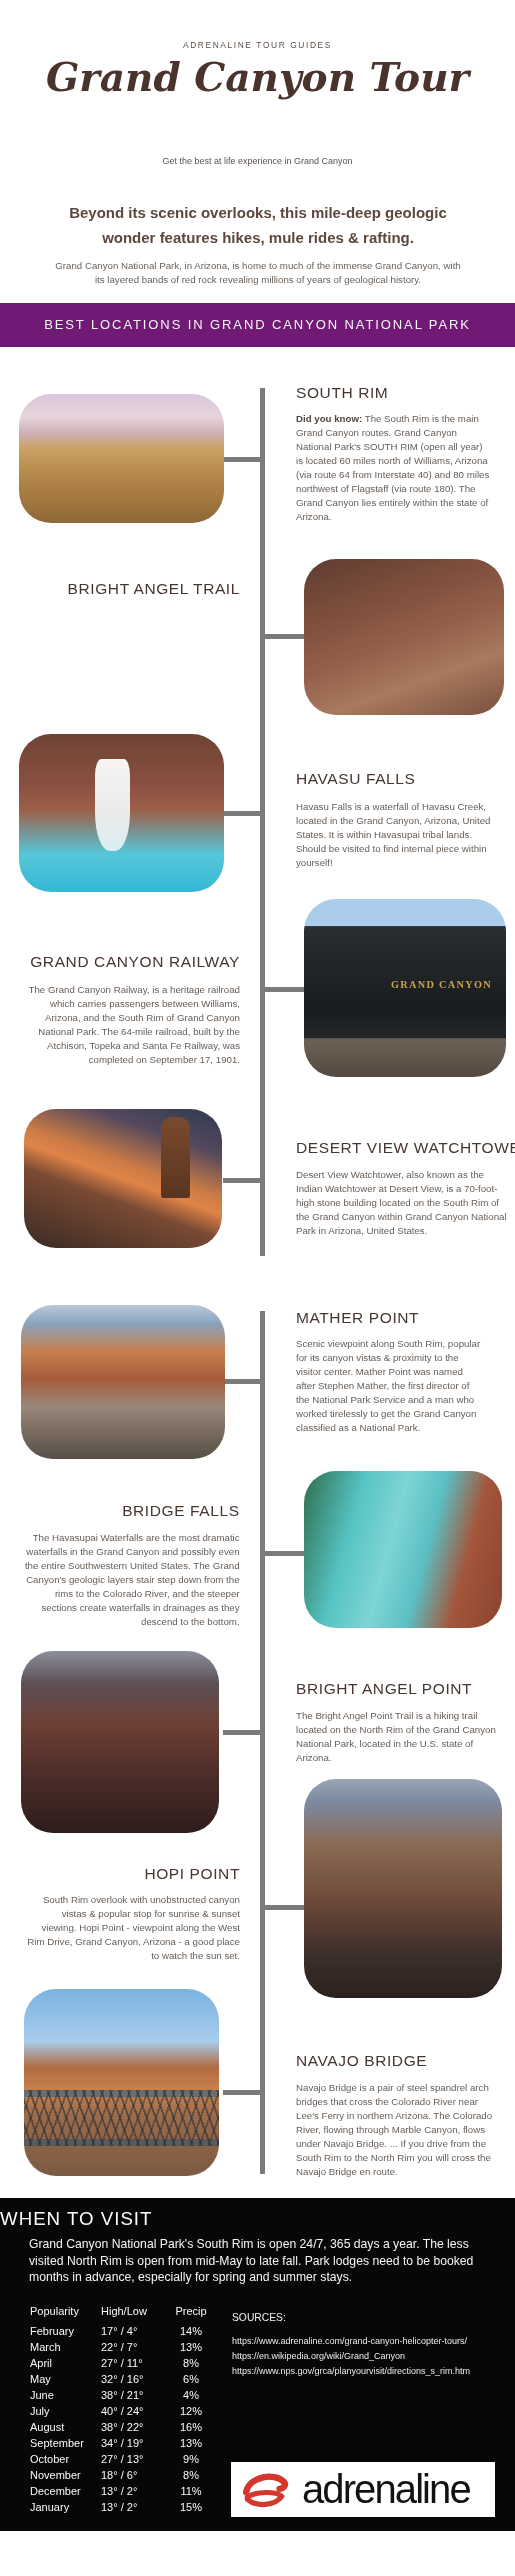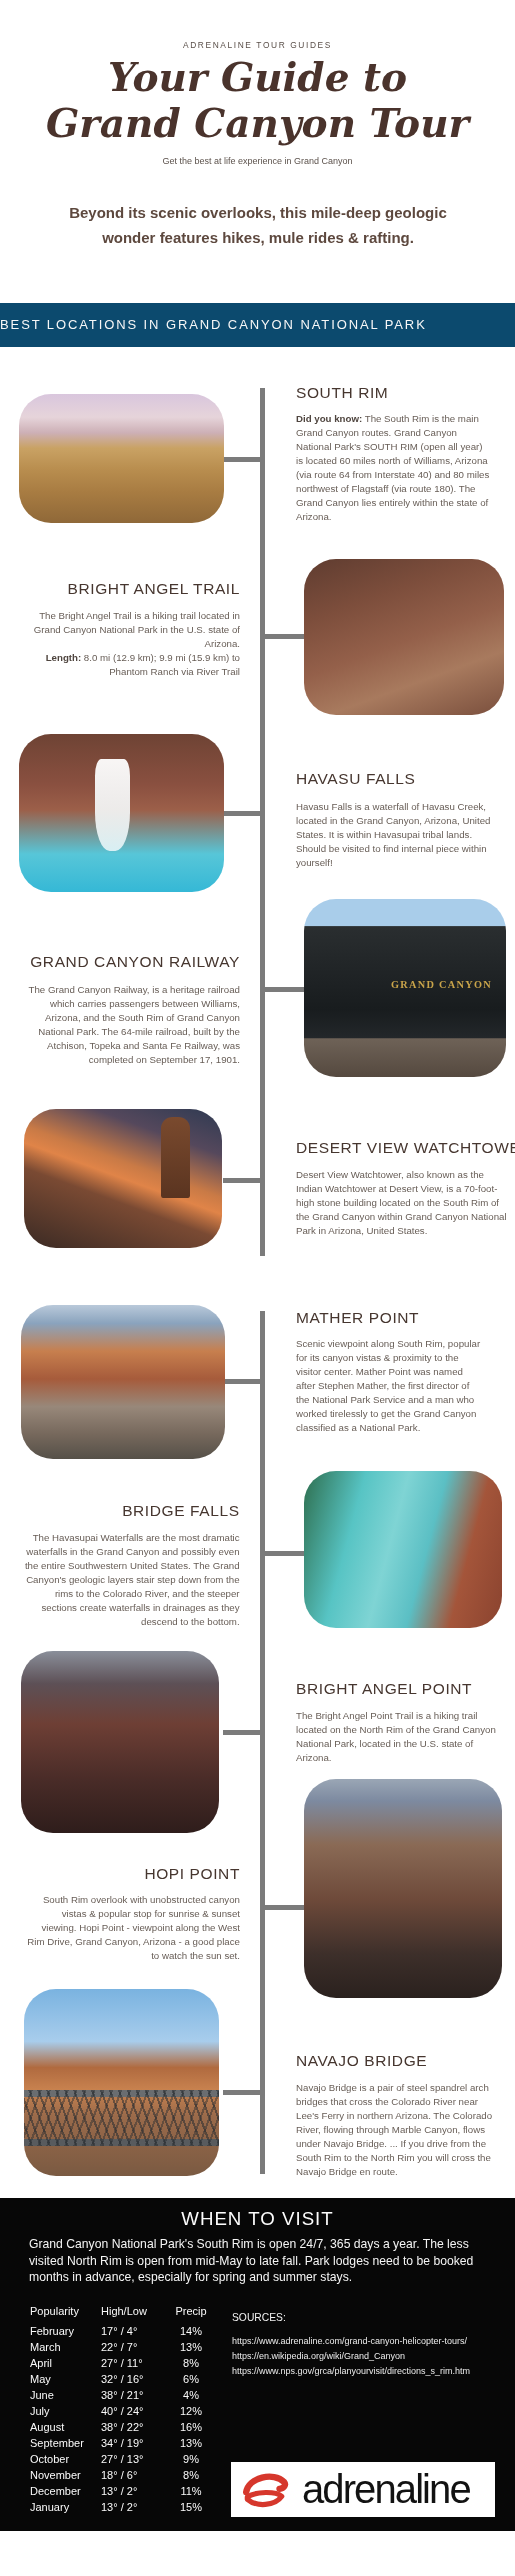--- a/index.html
+++ b/index.html
@@ -25,23 +25,23 @@
   }
   .intro-h {
     left:52px; width:412px; top:201px; text-align:center;
     font-size:15px; line-height:24.5px; color:#5d483e; font-weight:bold;
   }
   .intro-b {
     left:55px; width:406px; top:259px; text-align:center;
     font-size:9.7px; line-height:14px; color:#6b6159;
   }
   .banner {
-    left:0; top:303px; width:515px; height:44px; background:#0c4a6e;
+    left:0; top:303px; width:515px; height:44px; background:#701a75;
     color:#f7f7f7; font-size:13px; letter-spacing:1.9px;
-    text-align:left; line-height:44px; font-weight:normal;
+    text-align:center; line-height:44px; font-weight:normal;
   }
   
   .tline { background:#7b7b7b; }
   
   .photo { position:absolute; overflow:hidden;border-radius:32px; }
   .ph-south-rim { background:linear-gradient(180deg,#d9c6dd 0%,#e6d4da 18%,#cdb0b6 30%,#c9a264 42%,#b98e4f 58%,#a87c42 76%,#8f6838 100%); }
   .ph-bright-angel-trail { background:linear-gradient(160deg,#5f3c30 0%,#7d4e3c 28%,#94604a 52%,#a87a5e 72%,#7a4f3d 100%); }
   .ph-havasu { background:linear-gradient(180deg,#6e4334 0%,#8a5040 32%,#9c5f49 48%,#57c6d8 76%,#35b8d6 100%); }
   .ph-havasu::before { content:""; position:absolute; left:37%; top:16%; width:17%; height:58%;
     background:linear-gradient(180deg,rgba(255,255,255,.95),rgba(238,248,250,.85)); border-radius:18% 18% 42% 42%; }
@@ -69,21 +69,21 @@
     position:absolute; font-size:15.5px; font-weight:normal;
     letter-spacing:0.6px; color:#46362f; white-space:nowrap;
   }
   .loc-h.r { text-align:right; }
   .loc-p { position:absolute; font-size:9.7px; line-height:14px; color:#675d56; }
   .loc-p.r { text-align:right; }
   .loc-p b { color:#4f453f; }
   
   .footer-black { left:0; top:2198px; width:515px; height:333px; background:#070707; }
   .visit-title {
-    width:515px; top:2208px; text-align:center; color:#fdfdfd;
+    width:515px; top:2208px; color:#fdfdfd;
     font-size:18.7px; letter-spacing:1px; font-weight:normal;
   }
   .visit-body {
     left:29px; top:2236px; width:460px; color:#f5f5f5;
     font-size:12.2px; line-height:16.7px;
   }
   .vtable { left:30px; top:2303px; width:187px; color:#fafafa; font-size:11px; }
   .vrow { display:flex; height:16px; line-height:16px;justify-content:center; }
   .vrow.head { margin-bottom:3.9px; }
   .c-month { width:71px; }
@@ -101,25 +101,25 @@
   }
   .logo-mark { width:62px; height:46px; flex:0 0 auto; margin-right:2.6px; }
 </style>
 </head>
 <body>
 
 <div id="page">
 
   <div class="abs kicker">ADRENALINE TOUR GUIDES</div>
   <div class="abs title">
-    <div>Your Guide to</div>
     <div>Grand Canyon Tour</div>
   </div>
   <div class="abs subtitle">Get the best at life experience in Grand Canyon</div>
   <div class="abs intro-h">Beyond its scenic overlooks, this mile-deep geologic wonder features hikes, mule rides &amp; rafting.</div>
+  <div class="abs intro-b">Grand Canyon National Park, in Arizona, is home to much of the immense Grand Canyon, with its layered bands of red rock revealing millions of years of geological history.</div>
 
   <div class="abs banner">BEST LOCATIONS IN GRAND CANYON NATIONAL PARK</div>
 
   <div class="abs tline" style="left:260px;top:388px;width:4.5px;height:868px;"></div>
   <div class="abs tline" style="left:260px;top:1311px;width:4.5px;height:863px;"></div>
   <div class="abs tline" style="left:223px;top:457px;width:41px;height:4.5px;"></div>
   <div class="abs tline" style="left:260px;top:634px;width:45px;height:4.5px;"></div>
   <div class="abs tline" style="left:223px;top:811px;width:41px;height:4.5px;"></div>
   <div class="abs tline" style="left:260px;top:987px;width:45px;height:4.5px;"></div>
   <div class="abs tline" style="left:223px;top:1178px;width:41px;height:4.5px;"></div>
@@ -128,21 +128,20 @@
   <div class="abs tline" style="left:223px;top:1730px;width:41px;height:4.5px;"></div>
   <div class="abs tline" style="left:260px;top:1905px;width:45px;height:4.5px;"></div>
   <div class="abs tline" style="left:223px;top:2090px;width:41px;height:4.5px;"></div>
 
   <div class="photo ph-south-rim" style="left:19.3px;top:394px;width:205px;height:129px;"></div>
   <h2 class="loc-h" style="left:296px;top:384px;">SOUTH RIM</h2>
   <p class="loc-p" style="left:296px;top:412px;width:194px;"><b>Did you know:</b><span> The South Rim is the main Grand Canyon routes. Grand Canyon National Park's SOUTH RIM (open all year) is located 60 miles north of Williams, Arizona (via route 64 from Interstate 40) and 80 miles northwest of Flagstaff (via route 180). The Grand Canyon lies entirely within the state of Arizona.</span></p>
 
   <div class="photo ph-bright-angel-trail" style="left:304px;top:559px;width:200px;height:156px;"></div>
   <h2 class="loc-h r" style="left:26px;top:580px;width:214px;">BRIGHT ANGEL TRAIL</h2>
-  <p class="loc-p r" style="left:26px;top:609px;width:214px;"><span>The Bright Angel Trail is a hiking trail located in Grand Canyon National Park in the U.S. state of Arizona.</span><br><b>Length:</b><span> 8.0 mi (12.9 km); 9.9 mi (15.9 km) to Phantom Ranch via River Trail</span></p>
 
   <div class="photo ph-havasu" style="left:19.3px;top:734px;width:205px;height:158px;"></div>
   <h2 class="loc-h" style="left:296px;top:770px;">HAVASU FALLS</h2>
   <p class="loc-p" style="left:296px;top:800px;width:207px;">Havasu Falls is a waterfall of Havasu Creek, located in the Grand Canyon, Arizona, United States. It is within Havasupai tribal lands. Should be visited to find internal piece within yourself!</p>
 
   <div class="photo ph-railway" style="left:304px;top:899px;width:202px;height:178px;">
     <span class="railway-caption">GRAND CANYON</span>
   </div>
   <h2 class="loc-h r" style="left:26px;top:953px;width:214px;">GRAND CANYON RAILWAY</h2>
   <p class="loc-p r" style="left:26px;top:983px;width:214px;">The Grand Canyon Railway, is a heritage railroad which carries passengers between Williams, Arizona, and the South Rim of Grand Canyon National Park. The 64-mile railroad, built by the Atchison, Topeka and Santa Fe Railway, was completed on September 17, 1901.</p>

